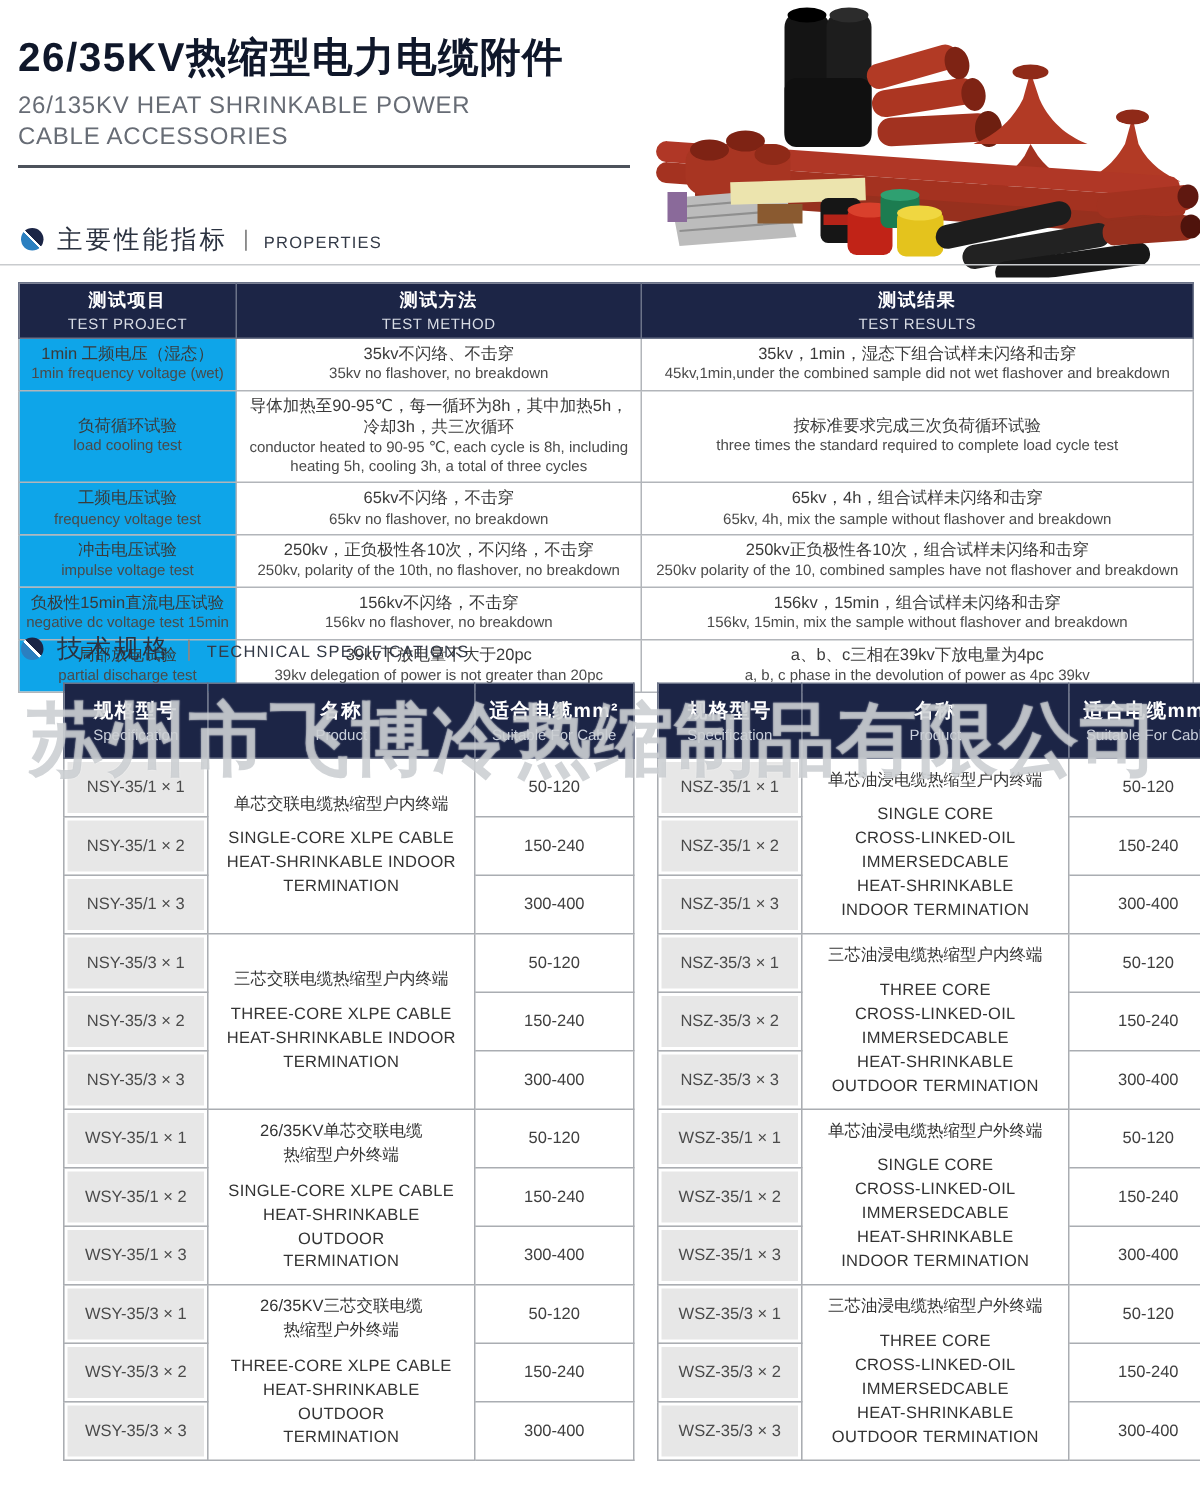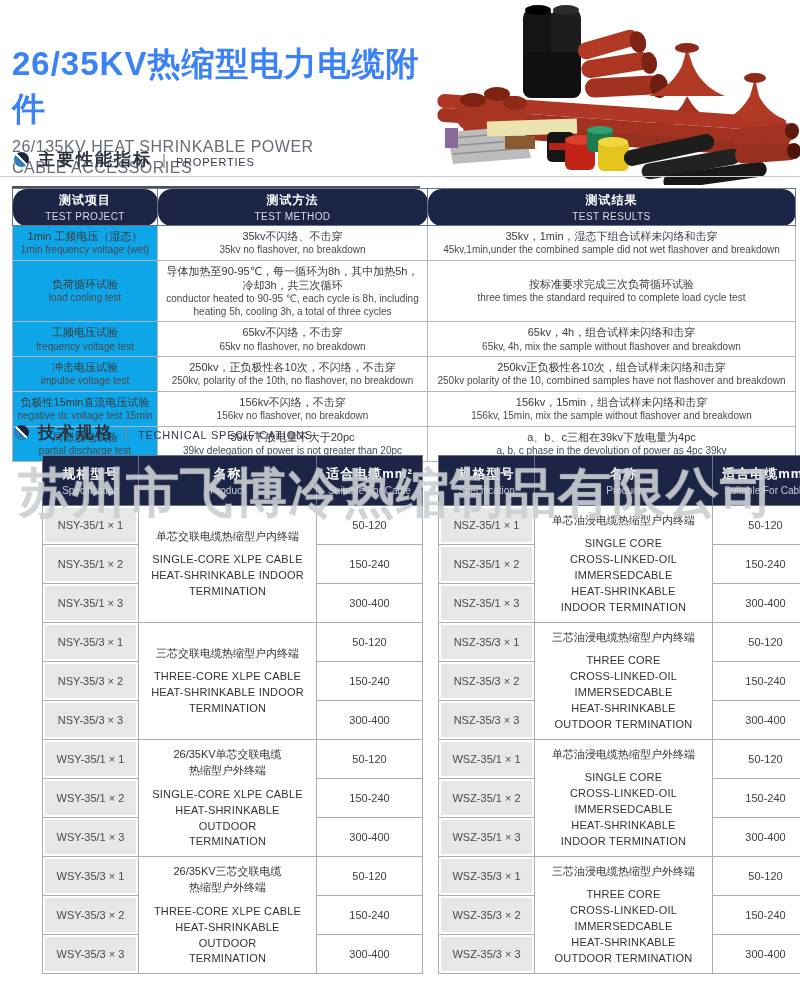--- a/index.html
+++ b/index.html
@@ -2,40 +2,40 @@
 <html><head>
 <meta charset="utf-8">
 <style>
   * { margin:0; padding:0; box-sizing:border-box; }
   html,body { background:#fff; }
   body { font-family:"Liberation Sans","DejaVu Sans",sans-serif; }
   .page { position:relative; width:800px; height:991px; background:#fff; overflow:hidden; }
 
   
   .header-block { position:absolute; left:12px; top:20px; width:430px; }
-  .title-zh { font-size:33px; font-weight:bold; color:#3b82f6; letter-spacing:1px;margin-top:22px; }
+  .title-zh { font-size:27px; font-weight:bold; color:#0f172a; letter-spacing:1px; }
   .title-en { margin-top:5px; font-size:16px; color:#676c75; line-height:1.3; white-space:pre-line; letter-spacing:0.5px; }
   .title-rule { margin-top:7px; width:408px; border-top:2px solid #4d525b; }
 
   .photo { position:absolute; left:435px; top:0; width:365px; height:185px; }
 
   
   .sec-head { position:absolute; display:flex; align-items:center; gap:9px; }
   .sec-icon { width:15px; height:15px; border-radius:50%; flex:0 0 auto;
     background:linear-gradient(45deg,#2b7fc0 0 46%,#ffffff 46% 54%,#1b2546 54% 100%); }
-  .sec-zh { font-size:17px; font-weight:bold; color:#2b3240; letter-spacing:2px; }
+  .sec-zh { font-size:17px; font-weight:normal; color:#2b3240; letter-spacing:2px; }
   .sec-div { font-size:15px; color:#888; font-weight:300; margin:0 1px; }
   .sec-en { font-size:11px; color:#333a47; letter-spacing:0.8px; padding-top:4px; }
   .page-rule { position:absolute; left:0; top:176px; width:800px; border-top:1px solid #c9cbce; }
 
   
   table { border-collapse:collapse; }
   .props { position:absolute; left:12px; top:188px; width:783px; table-layout:fixed; }
   .props th, .props td { border:1px solid #b2b5ba; text-align:center; vertical-align:middle; }
-  .props th { background:#1c2546; color:#fff; height:37px; border-color:#6b7388;border-radius:14px; }
+  .props th { background:#1c2546; color:#fff; height:37px; border-color:#6b7388; }
   .props .th-zh { font-size:12px; font-weight:bold; letter-spacing:1px; }
   .props .th-en { font-size:10px; font-weight:normal; color:#d7dbe4; margin-top:2px; letter-spacing:0.4px; }
   .props td { padding:3px 4px; }
   .props col.c1 { width:145px; } .props col.c2 { width:270px; } .props col.c3 { width:368px; }
   .props td.project { background:#0ea5e9; }
   .cell-zh { font-size:11px; color:#3a3a3a; line-height:1.3; }
   .cell-en { font-size:10px; color:#4a4a4a; line-height:1.25; margin-top:1px; }
 
   
   .spec-wrap { position:absolute; left:20px; top:455px; width:760px; display:flex; gap:15px;padding-left:22px; }

